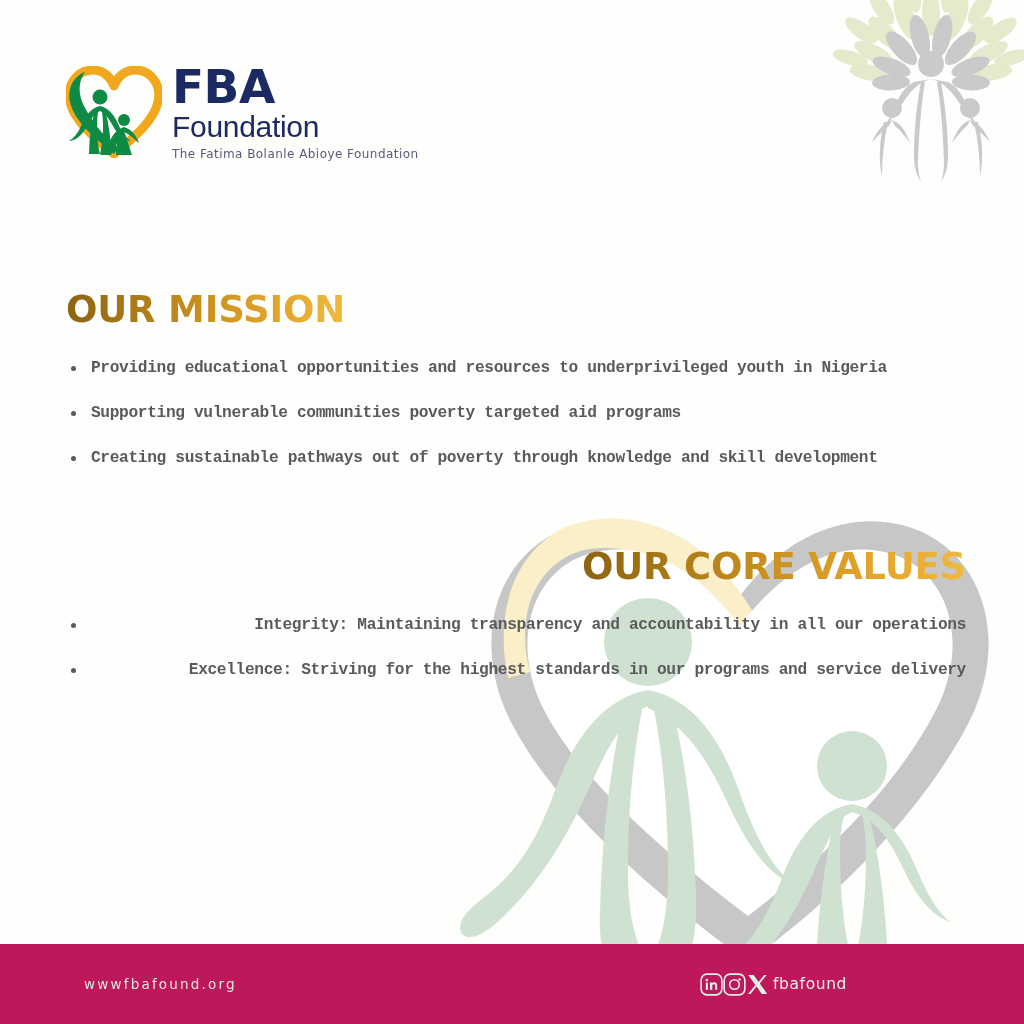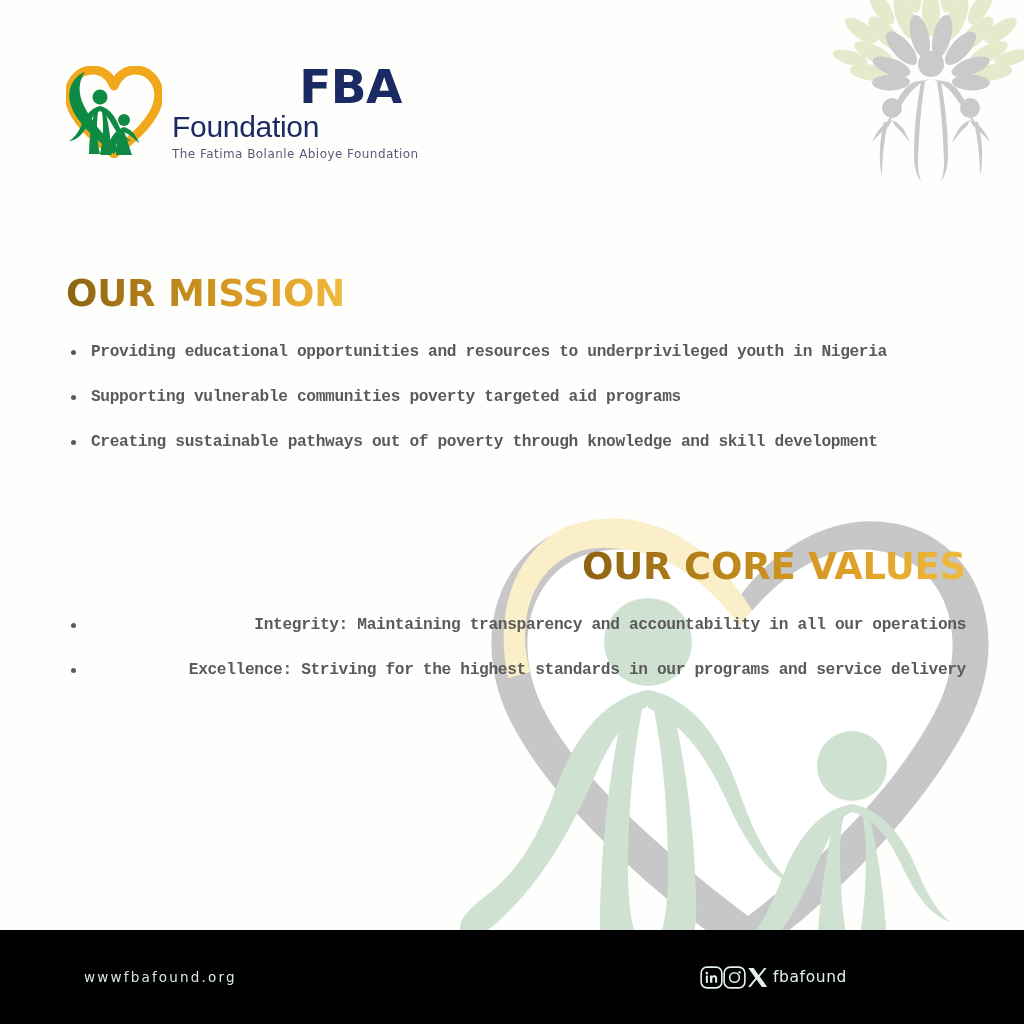--- a/index.html
+++ b/index.html
@@ -62,21 +62,20 @@
     width: 230px;
   }
   .logo-fba {
     font-family: "DejaVu Sans", sans-serif;
     font-weight: bold;
     font-size: 47px;
     letter-spacing: -0.5px;
     color: #1B2A63;
     line-height: 46px;
     margin-top: 2px;
-    text-align: right;
   }
   .logo-foundation {
     font-family: Liberation Sans, sans-serif;
     font-weight: normal;
     font-size: 30px;
     color: #1B2A63;
     line-height: 34px;
     letter-spacing: -0.3px;
   }
   .logo-tagline {
@@ -88,21 +87,21 @@
     white-space: nowrap;
     opacity: 0.86;
   }
 
   
   .section {
     position: absolute;
     left: 66px;
     width: 900px;
   }
-  #mission-section { top: 272px; }
+  #mission-section { top: 288px; }
   #values-section  { top: 545px; text-align: right; }
 
   .heading {
     font-family: "DejaVu Sans", sans-serif;
     font-weight: bold;
     font-size: 37px;
     letter-spacing: -0.2px;
     margin: 0 0 26px 0;
     background: linear-gradient(90deg, #8C6312 0%, #A87818 22%, #C9901F 48%, #E2A32A 74%, #EFBA3E 100%);
     -webkit-background-clip: text;
@@ -142,22 +141,22 @@
   }
   #mission-section ul.bullets li { margin-bottom: 23px; }
   #values-section  ul.bullets li { margin-bottom: 23px; }
 
   
   .footer {
     position: absolute;
     left: 0;
     bottom: 0;
     width: 1024px;
-    height: 94px;
-    background: #000000;
+    height: 80px;
+    background: #be185d;
     display: flex;
     align-items: center;
   }
   .footer-url {
     position: absolute;
     left: 84px;
     font-family: "DejaVu Sans", sans-serif;
     font-size: 13.5px;
     letter-spacing: 2.2px;
     color: #D8EADC;

